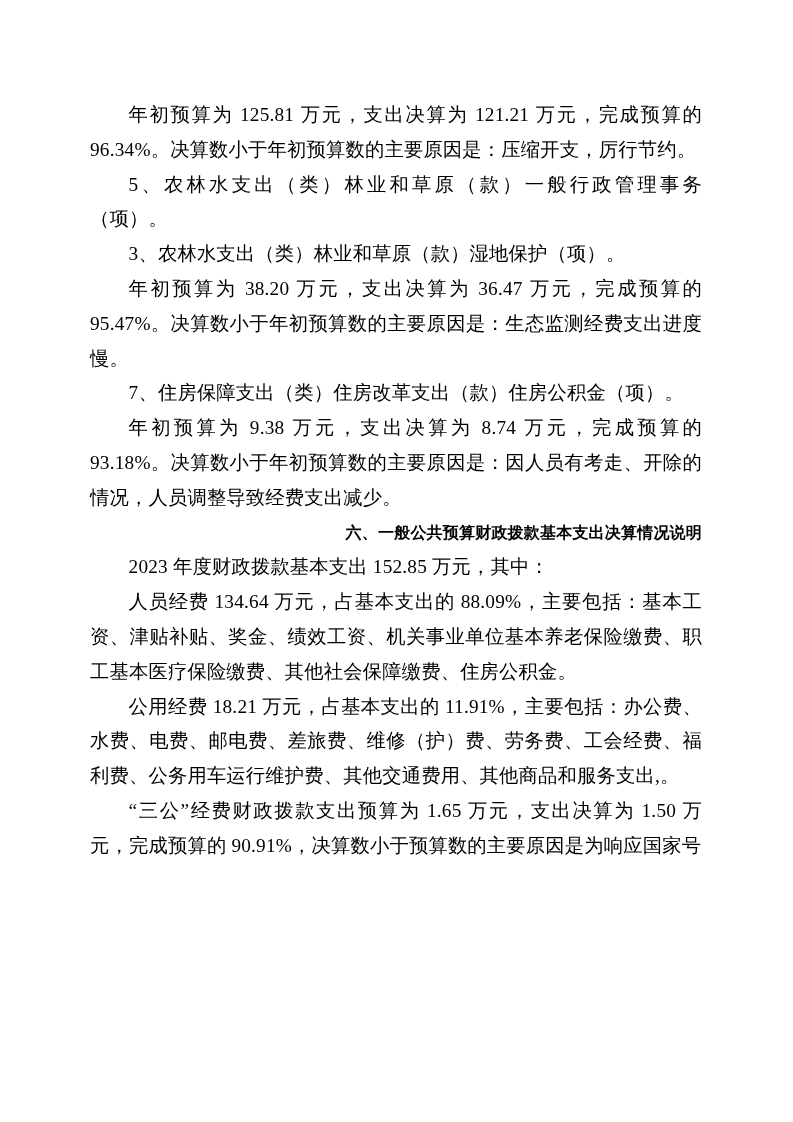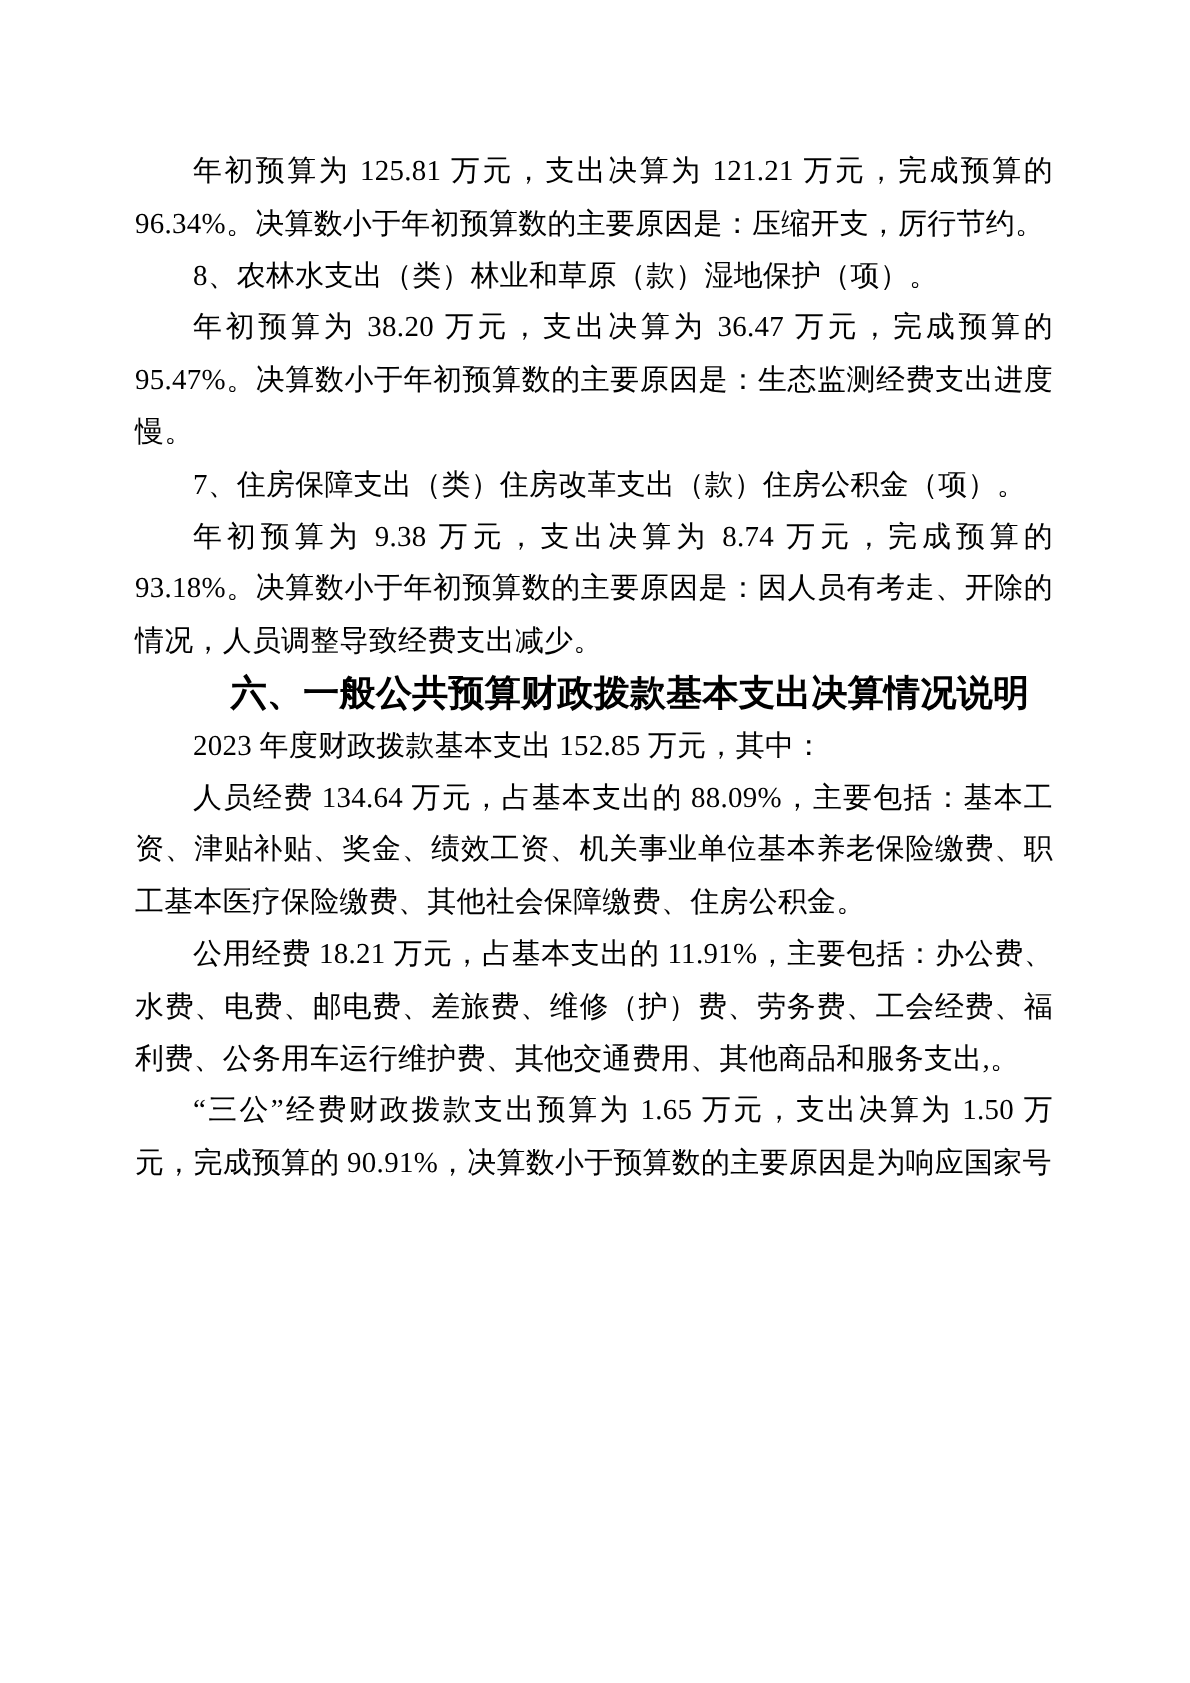--- a/index.html
+++ b/index.html
@@ -27,34 +27,35 @@
     text-indent: 2em;
     text-align: justify;
     text-justify: inter-character;
     letter-spacing: 0.2px;
   }
   .heading-major, .heading-sub {
     margin: 0;
     padding: 0;
     font-family: "Liberation Sans", "DejaVu Sans", sans-serif;
     font-weight: bold;
-    font-size: 24px;
+    font-size: 16px;
     line-height: 34.8px;
     color: #000000;
     text-indent: 2em;
-    text-align: center;
+    text-align: right;
     letter-spacing: 0.2px;
   }
 </style>
 </head>
 <body>
 
 <div class="page">
   <p class="para">年初预算为 125.81 万元，支出决算为 121.21 万元，完成预算的 96.34%。决算数小于年初预算数的主要原因是：压缩开支，厉行节约。</p>
-  <p class="para">8、农林水支出（类）林业和草原（款）湿地保护（项）。</p>
+  <p class="para">5、农林水支出（类）林业和草原（款）一般行政管理事务（项）。</p>
+  <p class="para">3、农林水支出（类）林业和草原（款）湿地保护（项）。</p>
   <p class="para">年初预算为 38.20 万元，支出决算为 36.47 万元，完成预算的 95.47%。决算数小于年初预算数的主要原因是：生态监测经费支出进度慢。</p>
   <p class="para">7、住房保障支出（类）住房改革支出（款）住房公积金（项）。</p>
   <p class="para">年初预算为 9.38 万元，支出决算为 8.74 万元，完成预算的 93.18%。决算数小于年初预算数的主要原因是：因人员有考走、开除的情况，人员调整导致经费支出减少。</p>
   <p class="heading-major">六、一般公共预算财政拨款基本支出决算情况说明</p>
   <p class="para">2023 年度财政拨款基本支出 152.85 万元，其中：</p>
   <p class="para">人员经费 134.64 万元，占基本支出的 88.09%，主要包括：基本工资、津贴补贴、奖金、绩效工资、机关事业单位基本养老保险缴费、职工基本医疗保险缴费、其他社会保障缴费、住房公积金。</p>
   <p class="para">公用经费 18.21 万元，占基本支出的 11.91%，主要包括：办公费、水费、电费、邮电费、差旅费、维修（护）费、劳务费、工会经费、福利费、公务用车运行维护费、其他交通费用、其他商品和服务支出,。</p>
   <p class="para">“三公”经费财政拨款支出预算为 1.65 万元，支出决算为 1.50 万元，完成预算的 90.91%，决算数小于预算数的主要原因是为响应国家号</p>
 </div>
 

